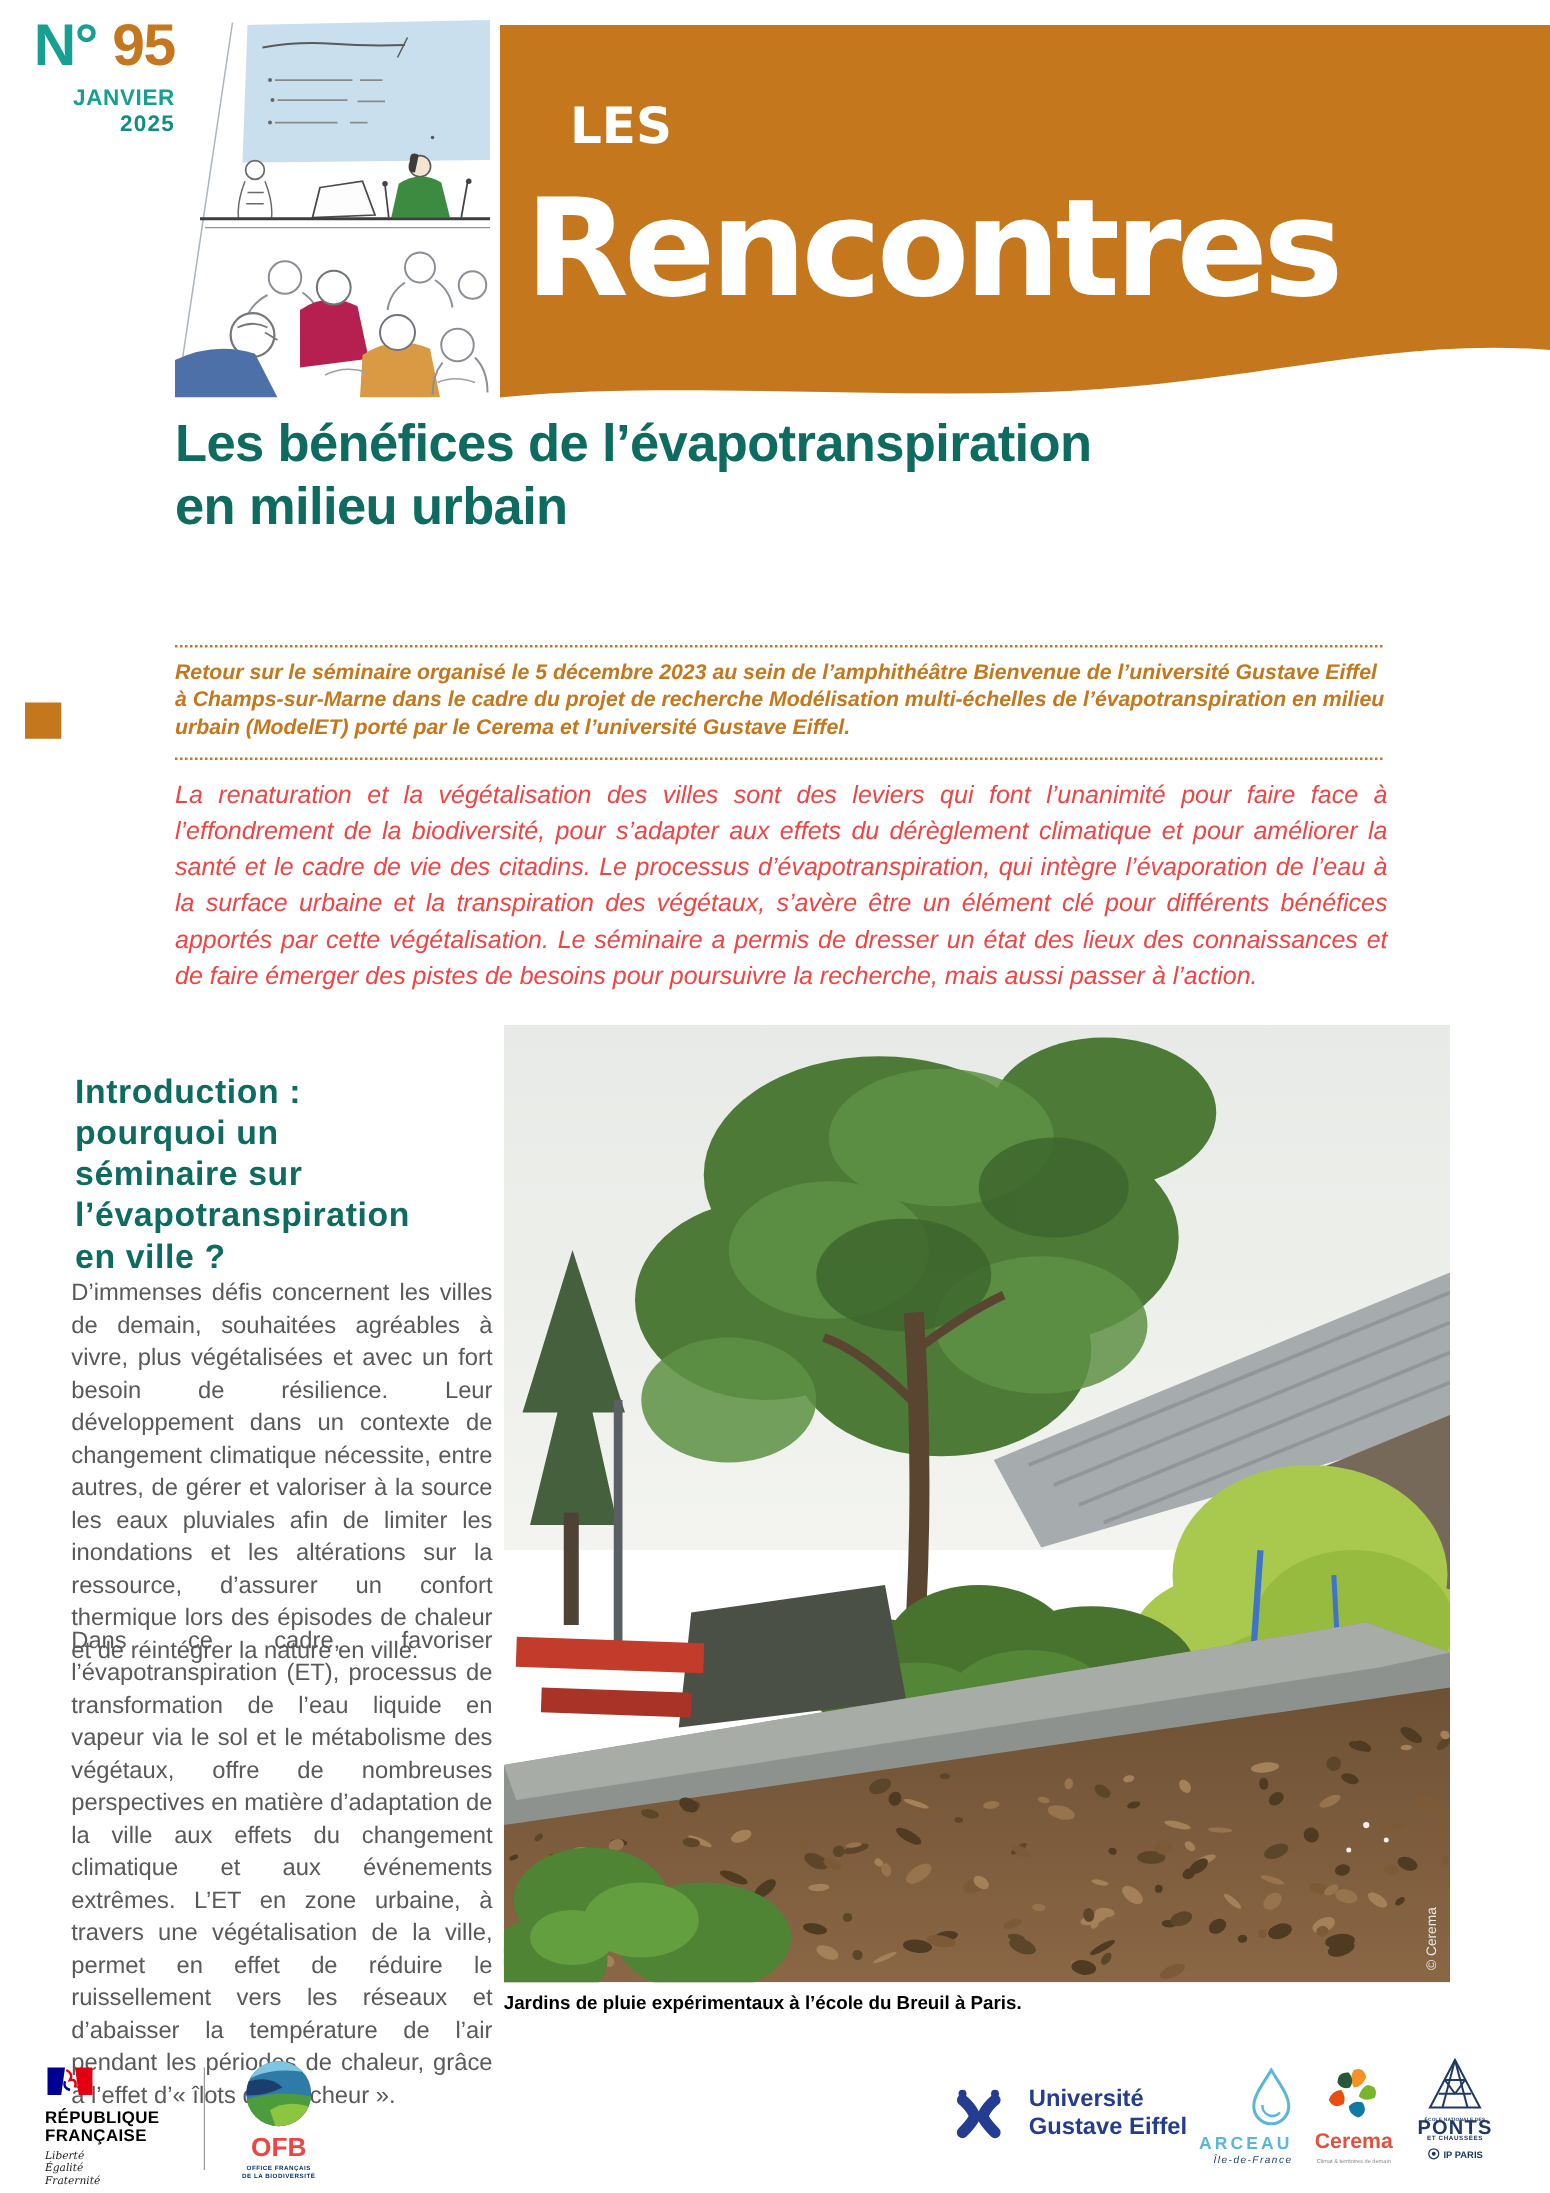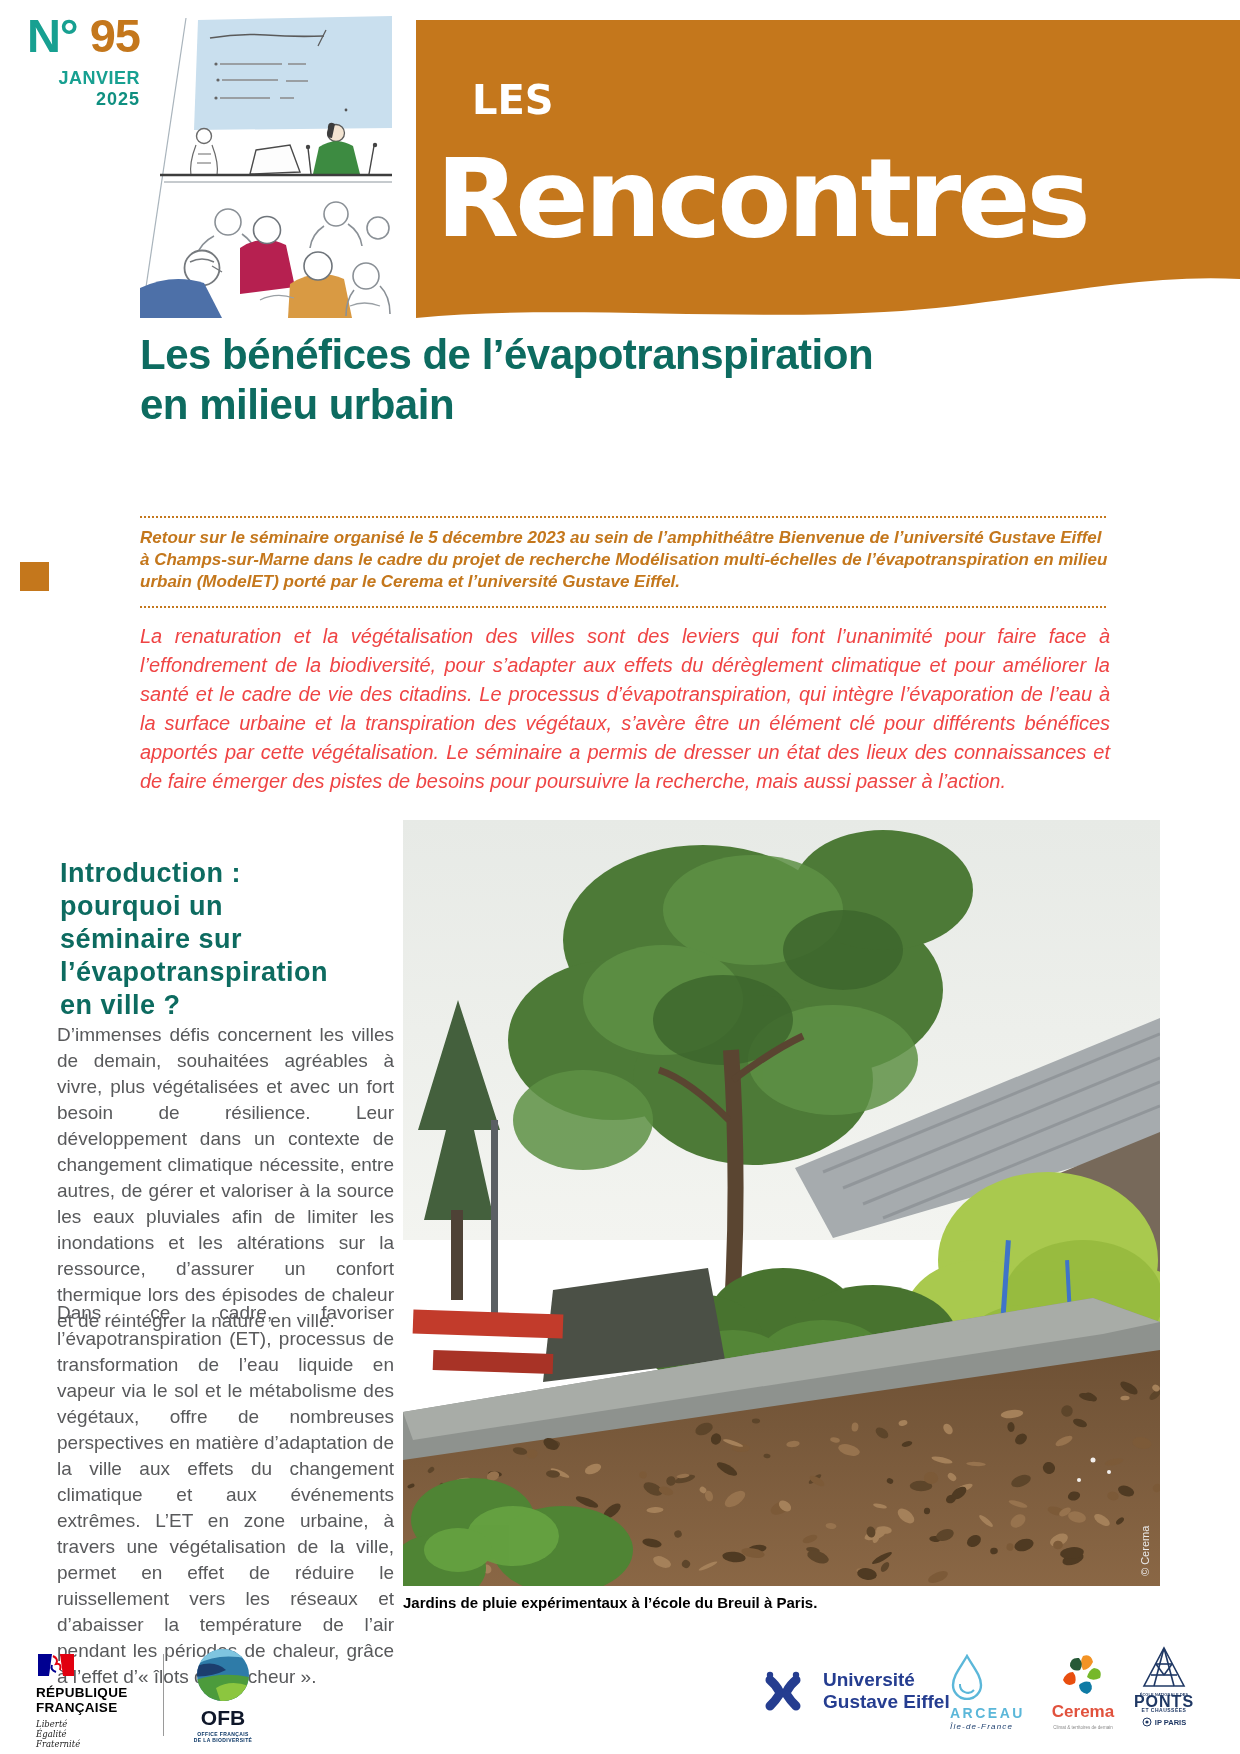--- a/index.html
+++ b/index.html
@@ -9,21 +9,21 @@
 
   
   .issue-block { position:absolute; left:18px; top:10px; width:122px; text-align:right; }
   .issue-number { font-size:47px; font-weight:bold; letter-spacing:-1px; line-height:52px; }
   .issue-number .no { color:#17a091; }
   .issue-number .num { color:#c4771c; }
   .issue-month { margin-top:6px; font-size:18px; font-weight:bold; color:#17a091; letter-spacing:0.5px; }
   .issue-year { font-size:18px; font-weight:bold; color:#0f8f80; letter-spacing:1px; }
 
   .illustration { position:absolute; left:140px; top:14px; width:252px; height:304px; }
-  .banner { position:absolute; left:416px; top:20px; width:731px; height:300px; }
+  .banner { position:absolute; left:400px; top:20px; width:731px; height:300px; }
 
   
   .title { position:absolute; left:140px; top:330px; width:1000px; color:#0d6b60; font-weight:bold; font-size:42px; line-height:50px; letter-spacing:-0.5px; }
 
   .dotted { position:absolute; left:140px; width:966px; height:0; border-top:2px dotted #c4771c; }
   .dotted-1 { top:516px; }
   .dotted-2 { top:606px; }
   .section-marker { position:absolute; left:20px; top:562px; width:29px; height:29px; background:#c4771c; }
 
   .standfirst { position:absolute; left:140px; top:527px; width:970px; font-style:italic; font-weight:bold; font-size:17px; line-height:22px; color:#c4771c; }
@@ -41,25 +41,25 @@
   .photo svg { display:block; }
   .caption { position:absolute; left:403px; top:1594px; width:740px; font-size:15px; font-weight:bold; color:#000000; }
 
   
   .footer { position:absolute; left:0; top:1646px; width:1240px; height:100px; }
   .rf { position:absolute; left:36px; top:6px; width:110px; text-align:left; color:#000; }
   .rf-name { font-size:13.5px; font-weight:bold; letter-spacing:0.3px; line-height:15px; margin-top:3px; }
   .rf-motto { margin-top:4px; font-family:"DejaVu Serif", serif; font-style:italic; font-size:8.5px; line-height:10px; color:#222; }
   .footer-divider { position:absolute; left:163px; top:8px; width:1px; height:82px; background:#9a9a9a; }
   .ofb { position:absolute; left:180px; top:2px; width:86px; text-align:center; }
-  .ofb-name { font-size:21px; font-weight:bold; color:#0f172a; line-height:22px; margin-top:1px; }
+  .ofb-name { font-size:21px; font-weight:bold; color:#ef4444; line-height:22px; margin-top:1px; }
   .ofb-sub { font-size:5px; font-weight:bold; color:#002e5f; letter-spacing:0.4px; line-height:6px; margin-top:2px; }
   .uge { position:absolute; left:760px; top:22px; display:flex; align-items:center; gap:17px; }
   .uge-text { color:#253d90; font-weight:bold; font-size:19px; line-height:22px; }
-  .arceau { position:absolute; left:950px; top:8px; width:84px; text-align:left; }
+  .arceau { position:absolute; left:950px; top:8px; width:84px; text-align:right; }
   .arceau-name { font-size:14px; font-weight:bold; color:#5bb7d9; letter-spacing:2.5px; margin-top:1px; }
   .arceau-sub { font-size:8px; font-style:italic; color:#1c3e6e; letter-spacing:1.2px; margin-top:1px; }
   .cerema { position:absolute; left:1046px; top:6px; width:74px; text-align:center; }
   .cerema-name { font-size:17px; font-weight:bold; color:#e1523d; margin-top:0px; }
   .cerema-sub { font-size:4.5px; color:#8a8a8a; margin-top:3px; line-height:5px; }
   .ponts { position:absolute; left:1128px; top:0px; width:72px; text-align:center; color:#1f3864; }
   .ponts-l1 { font-size:3.8px; font-weight:bold; letter-spacing:0.2px; margin-top:1px; }
   .ponts-l2 { font-size:16px; font-weight:bold; letter-spacing:1px; line-height:10px; }
   .ponts-l3 { font-size:5px; font-weight:bold; letter-spacing:0.5px; line-height:6px; }
   .ponts-ip { margin-top:4px; font-size:7.5px; font-weight:bold; display:flex; align-items:center; justify-content:center; gap:3px; }

